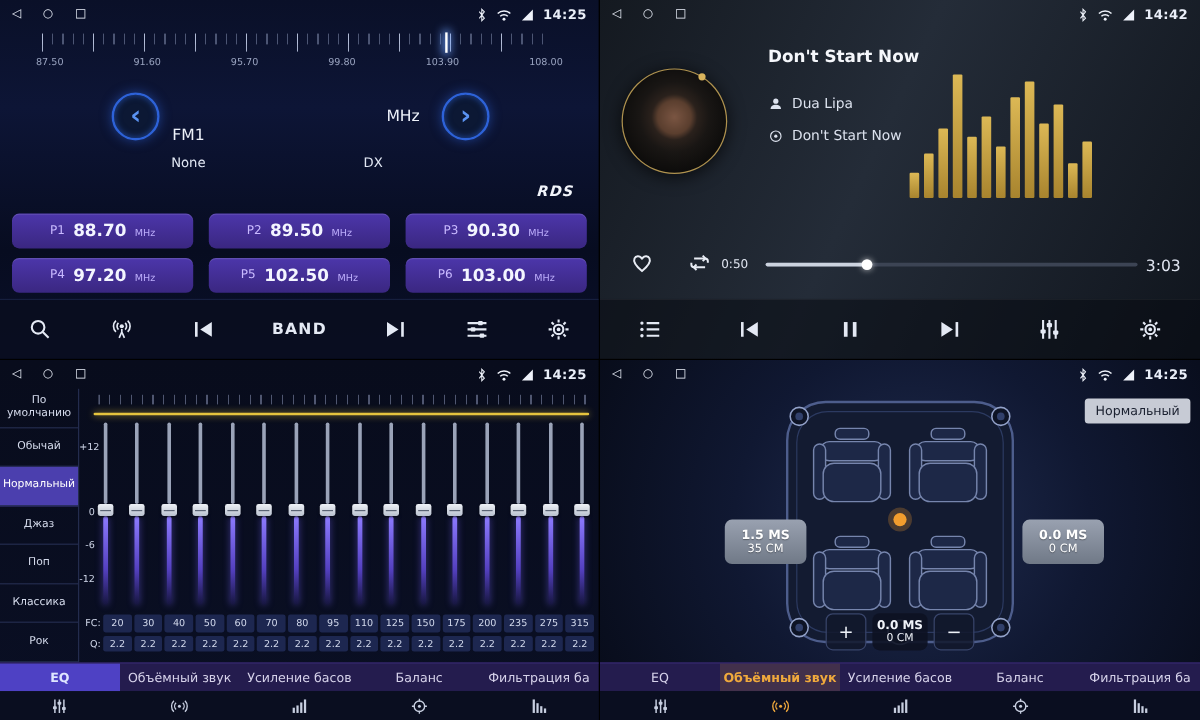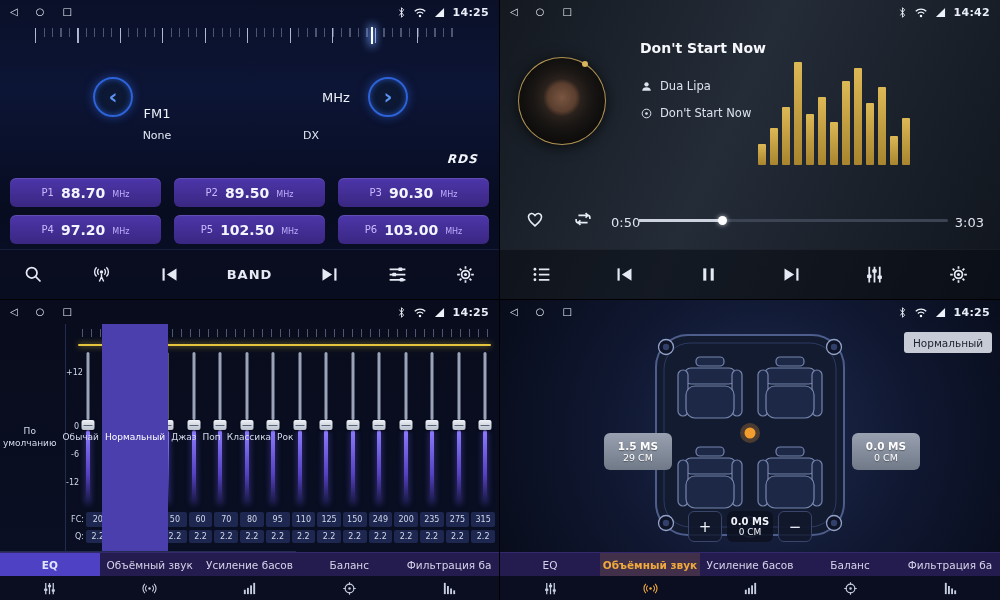--- a/index.html
+++ b/index.html
@@ -49,27 +49,27 @@
 .art-notch{position:absolute;left:63px;top:3px;width:6px;height:6px;border-radius:50%;background:#d9b45c}
 .song-title{position:absolute;left:140px;top:40px;font-size:14px;font-weight:600;color:#f5f7fb}
 .meta-row{position:absolute;left:140px;display:flex;align-items:center;gap:7px;font-size:11.5px;color:#dce2ee}
 .artist-row{top:79px}.album-row{top:106px}
 .meta-row svg{width:13px;height:13px;display:block}
 .visualizer{position:absolute;left:258px;top:62px;width:156px;height:103px;display:flex;align-items:flex-end;gap:4px}
 .vbar{width:8px;background:linear-gradient(180deg,#dcb855,#a8842e);border-radius:1px}
 .fav-btn{position:absolute;left:24px;top:208px}
 .repeat-btn{position:absolute;left:72px;top:208px}
 .fav-btn svg,.repeat-btn svg{width:22px;height:22px;display:block;color:#e8ecf4}
-.t-elapsed{position:absolute;left:111px;top:215px;font-size:13px;color:#dfe4ef}
+.t-elapsed{position:absolute;left:101px;top:215px;font-size:10px;color:#dfe4ef}
 .t-dur{position:absolute;right:16px;top:215px;font-size:13px;color:#dfe4ef}
 .progress{position:absolute;left:138px;right:52px;top:219px;height:3px;border-radius:2px;background:#3c4454}
 .p-fill{position:absolute;left:0;top:0;bottom:0;background:#ccd3df;border-radius:2px}
 .p-knob{position:absolute;top:-3px;width:9px;height:9px;border-radius:50%;background:#fff;box-shadow:0 0 5px rgba(255,255,255,.7)}
 
-.eq-side{position:absolute;left:0;top:24px;width:66px;bottom:48px;border-right:1px solid #232c4e;display:flex;flex-direction:row;z-index:3}
+.eq-side{position:absolute;left:0;top:24px;width:66px;bottom:48px;border-right:1px solid #232c4e;display:flex;flex-direction:column;z-index:3}
 .side-item{flex:1;display:flex;align-items:center;justify-content:center;text-align:center;font-size:9px;color:#d5dbec;border-bottom:1px solid #232c4e;padding:2px 3px;line-height:1.25}
 .side-item.active{background:#4b3fae;color:#fff}
 .eq-main{position:absolute;left:66px;right:0;top:24px;bottom:48px}
 .mini-ruler{position:absolute;left:16px;right:8px;top:5px;height:8px;background:repeating-linear-gradient(90deg,rgba(150,160,195,.5) 0 1px,transparent 1px 9px)}
 .eq-curve{position:absolute;left:12px;right:8px;top:20px;height:2px;background:#e5c43e;box-shadow:0 0 6px rgba(229,196,62,.8);border-radius:1px}
 .gain-label{position:absolute;left:0;width:13px;text-align:right;font-size:8px;color:#cfd6e8}
 .g1{top:44px}.g2{top:98px}.g3{top:126px}.g4{top:154px}
 .eq-sliders{position:absolute;left:14px;right:6px;top:28px;height:152px;display:flex;justify-content:space-between}
 .eq-col{position:relative;width:15px;height:100%}
 .track-top{position:absolute;left:50%;transform:translateX(-50%);top:0;width:3px;height:68px;background:#9aa3b8;border-radius:2px}
@@ -131,20 +131,28 @@
             <path d="M1 11 L11 11 L11 1 Z" fill="currentColor"></path>
           </svg>
         <span class="time">14:25</span>
       </div>
     </header>
 
     <div class="ruler">
       <div class="ticks-minor"></div>
       <div class="ticks-major"></div>
       <div class="ruler-needle"></div>
+      <div class="ruler-labels">
+        <span>87.50</span>
+        <span>91.60</span>
+        <span>95.70</span>
+        <span>99.80</span>
+        <span>103.90</span>
+        <span>108.00</span>
+      </div>
     </div>
 
     <button class="tune-btn tune-left">
         <span>‹</span>
       </button>
     <div class="band-label">FM1</div>
     <div class="freq-unit">MHz</div>
     <button class="tune-btn tune-right">
         <span>›</span>
       </button>
@@ -493,21 +501,21 @@
             <div class="val-cell">30</div>
             <div class="val-cell">40</div>
             <div class="val-cell">50</div>
             <div class="val-cell">60</div>
             <div class="val-cell">70</div>
             <div class="val-cell">80</div>
             <div class="val-cell">95</div>
             <div class="val-cell">110</div>
             <div class="val-cell">125</div>
             <div class="val-cell">150</div>
-            <div class="val-cell">249</div>
+            <div class="val-cell">175</div>
             <div class="val-cell">200</div>
             <div class="val-cell">235</div>
             <div class="val-cell">275</div>
             <div class="val-cell">315</div>
           </div>
       </div>
       <div class="qv-row">
         <span class="row-label">Q:</span>
         <div class="cells">
             <div class="val-cell">2.2</div>
@@ -657,21 +665,21 @@
             <circle cx="100" cy="196" r="10" fill="#0e1426" stroke="#93a2c9" stroke-width="1.3"></circle>
             <circle cx="100" cy="196" r="4" fill="#31406b"></circle>
           </g>
         <circle cx="100" cy="102" r="10" fill="rgba(242,157,46,0.25)"></circle>
         <circle cx="100" cy="102" r="5.5" fill="#f29d2e"></circle>
       </svg>
     </div>
 
     <div class="delay-box rl">
         <span class="d-ms">1.5 MS</span>
-        <span class="d-cm">29 CM</span>
+        <span class="d-cm">35 CM</span>
       </div>
     <div class="delay-box rr">
         <span class="d-ms">0.0 MS</span>
         <span class="d-cm">0 CM</span>
       </div>
 
     <div class="adjuster">
       <button class="adj-btn">
           <span>+</span>
         </button>

